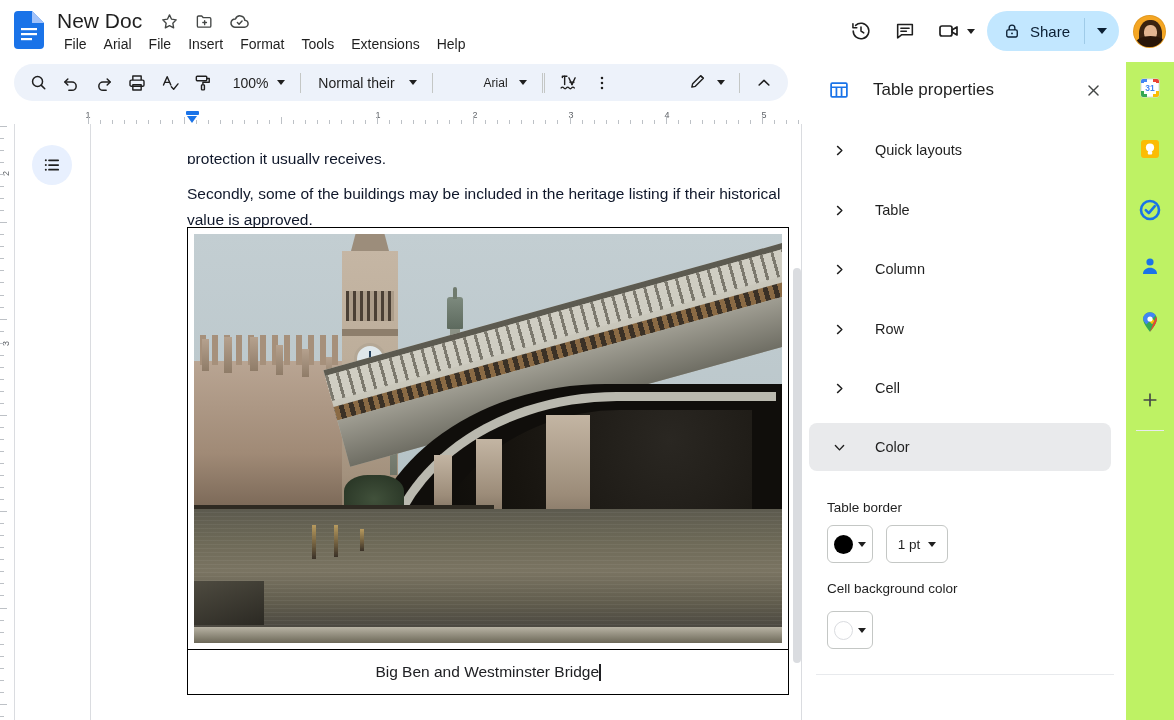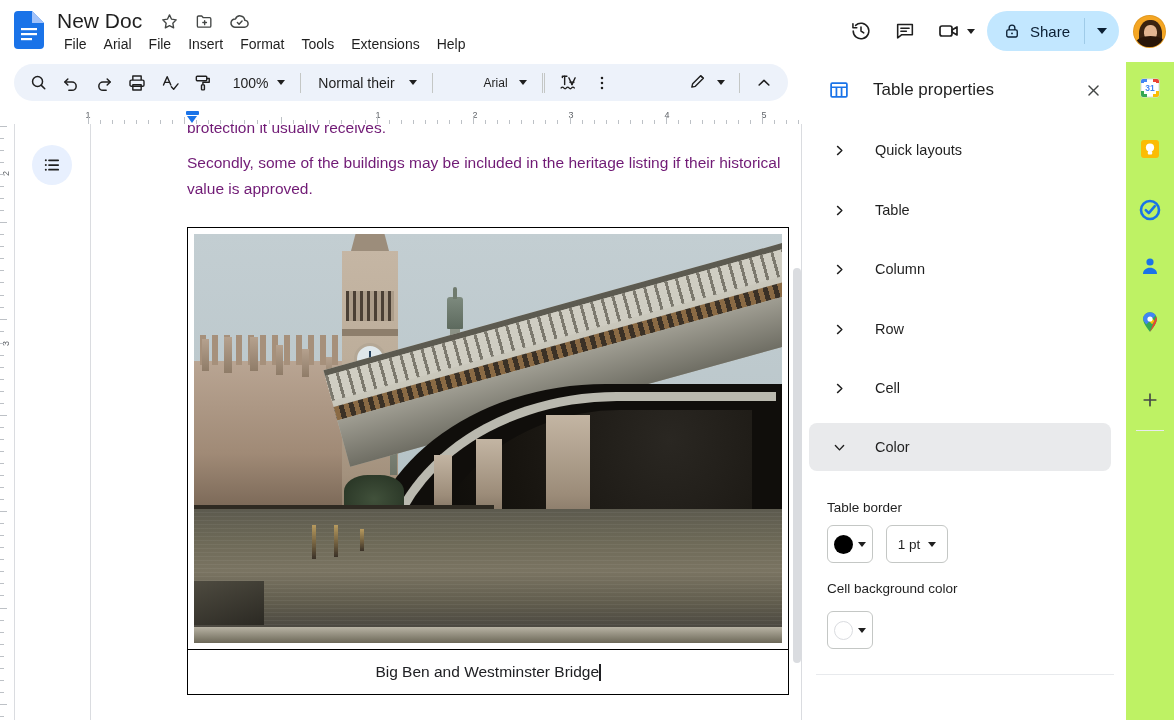--- a/index.html
+++ b/index.html
@@ -96,21 +96,21 @@
     position:absolute; left:0; top:0; width:788px; height:596px; background:#fff;
     border-left:1px solid #dadce0; border-right:1px solid #dadce0;
   }
   .page-vline-l { position:absolute; left:75px; top:-14px; width:1px; height:610px; background:#dadce0; }
   .outline-btn {
     position:absolute; left:17px; top:21px; width:40px; height:40px; border-radius:50%;
     background:#e8f0fe; display:flex; align-items:center; justify-content:center;
   }
 
   .doc-text {
-    position:absolute; left:172px; width:600px; font-size:15.5px; color:#701a75; line-height:26px;
+    position:absolute; left:172px; width:600px; font-size:15.5px; color:#0f172a; line-height:26px;margin-top:31px;
   }
   .p-clip { top:-9px; height:18px; overflow:hidden; }
   .p-body { top:26px; }
 
   
   .tbl {
     position:absolute; left:172px; top:103px; width:602px; border:1px solid #000;
     background:#fff;
   }
   .tbl-row-img { height:422px; border-bottom:1px solid #000; padding:6px; }

